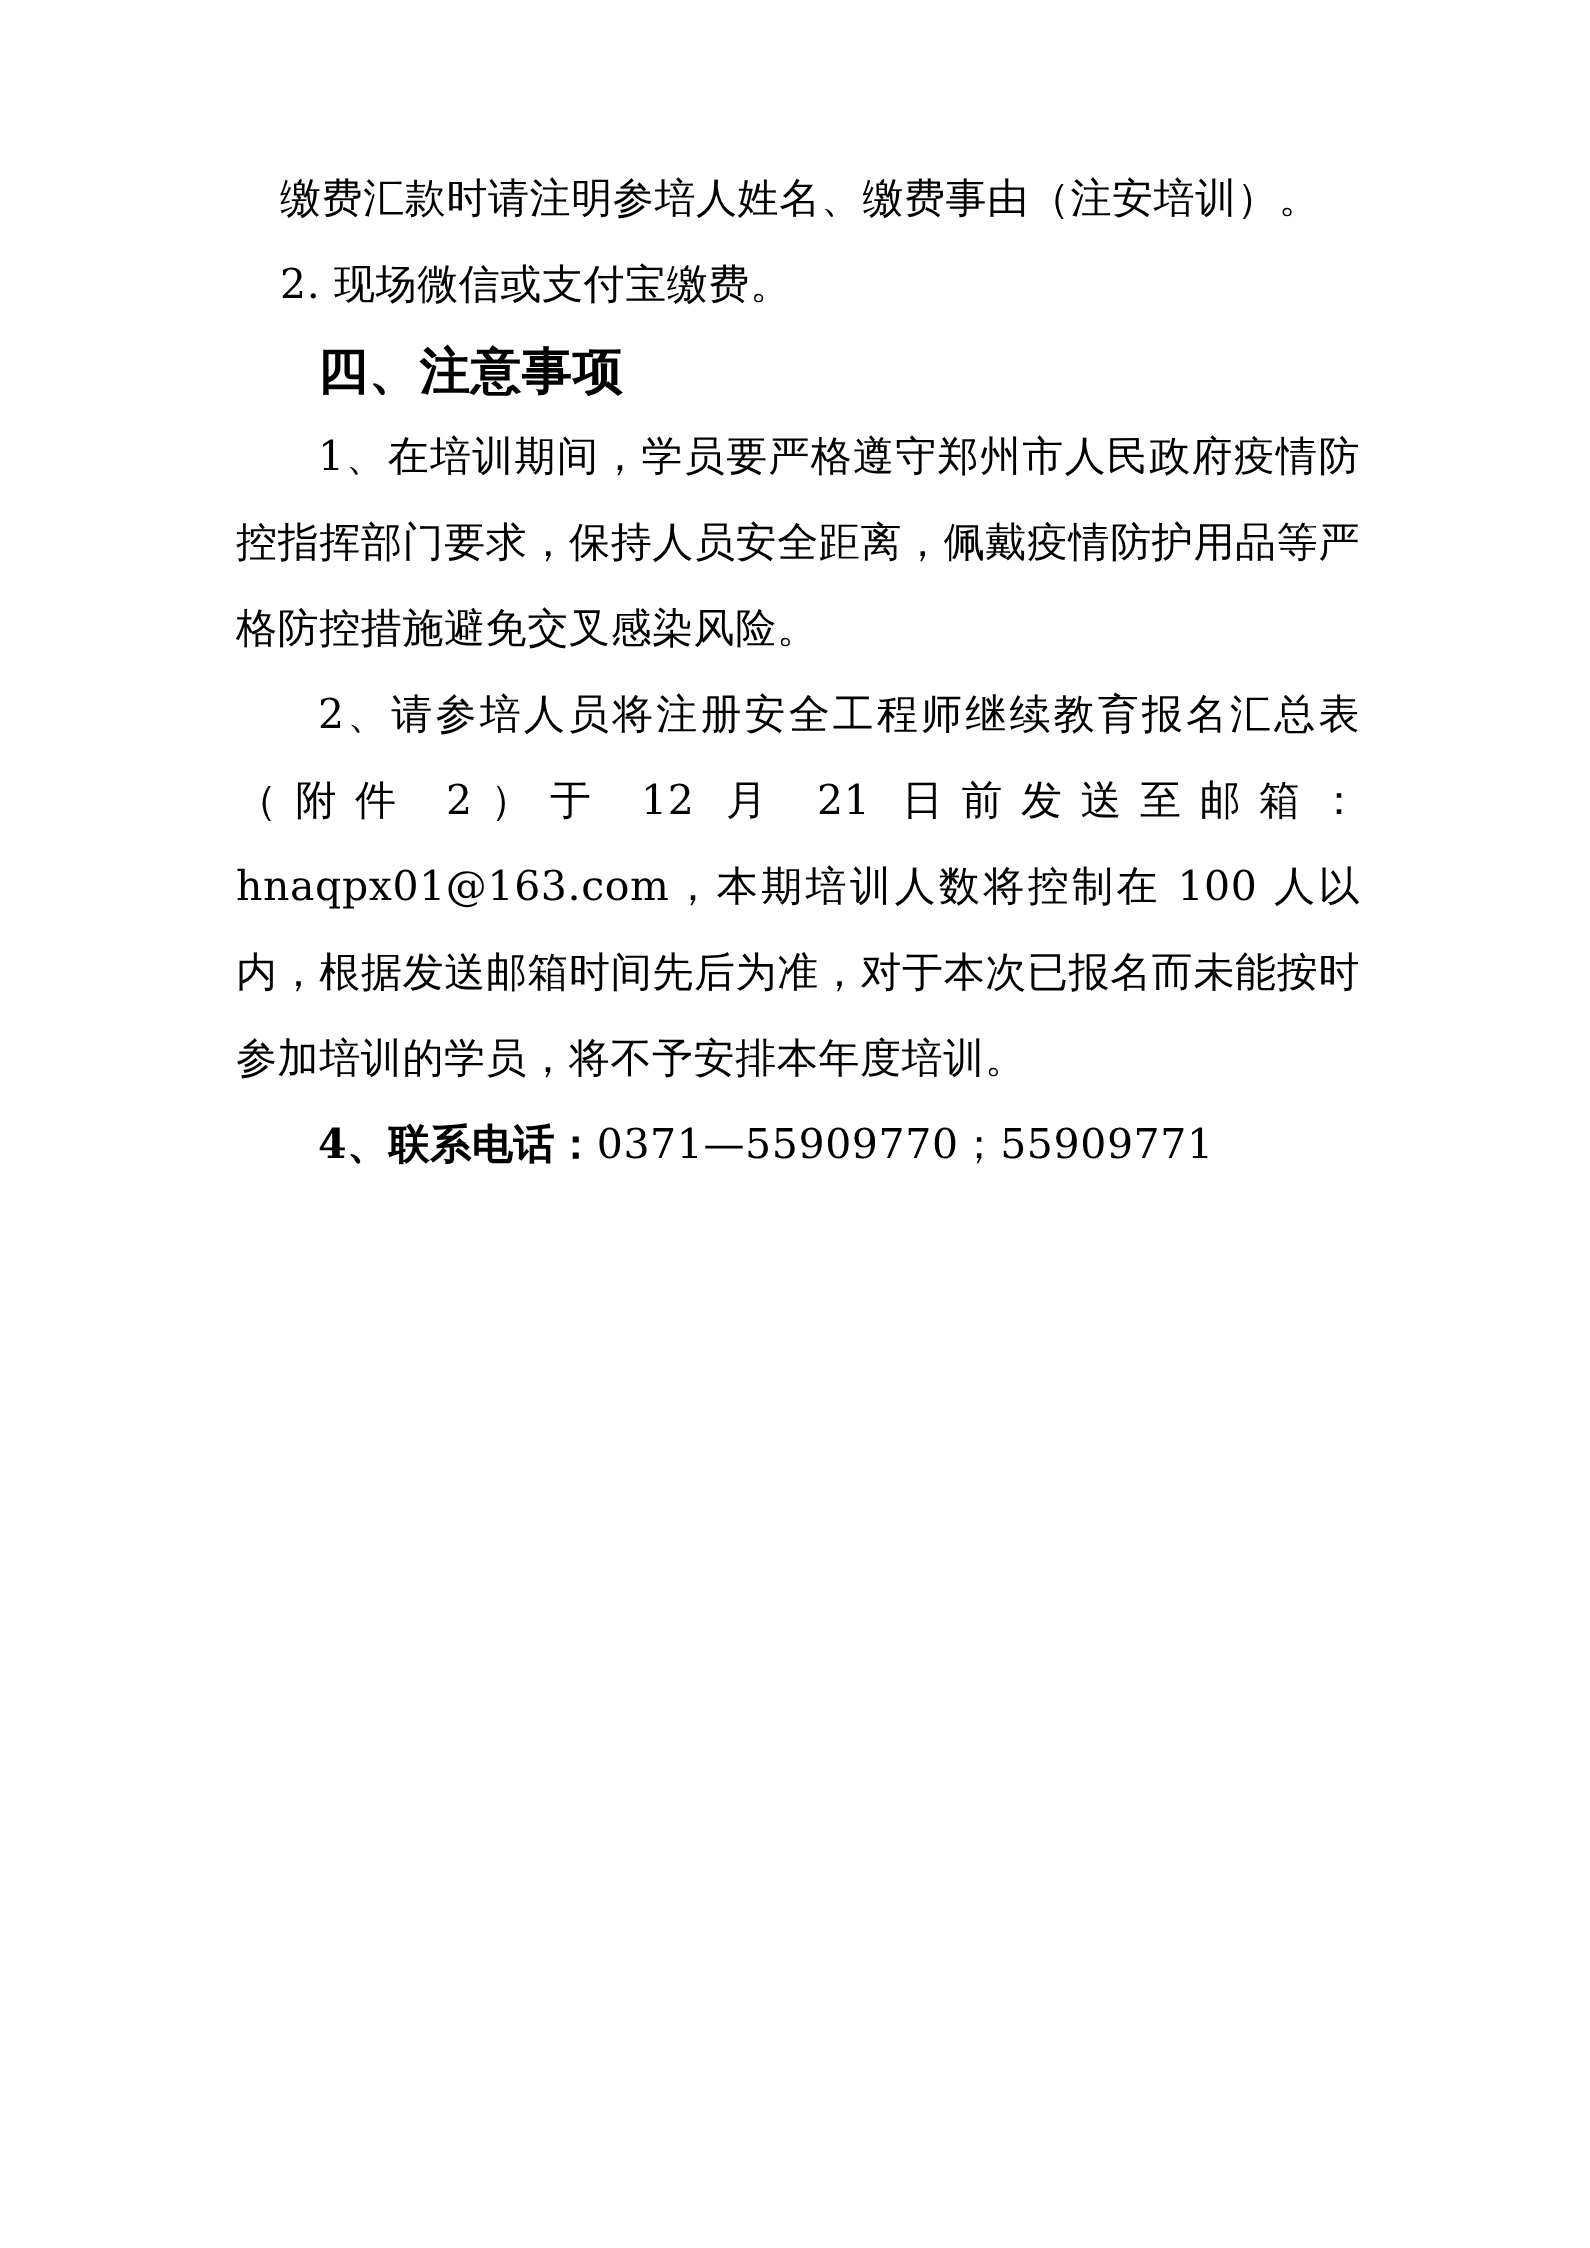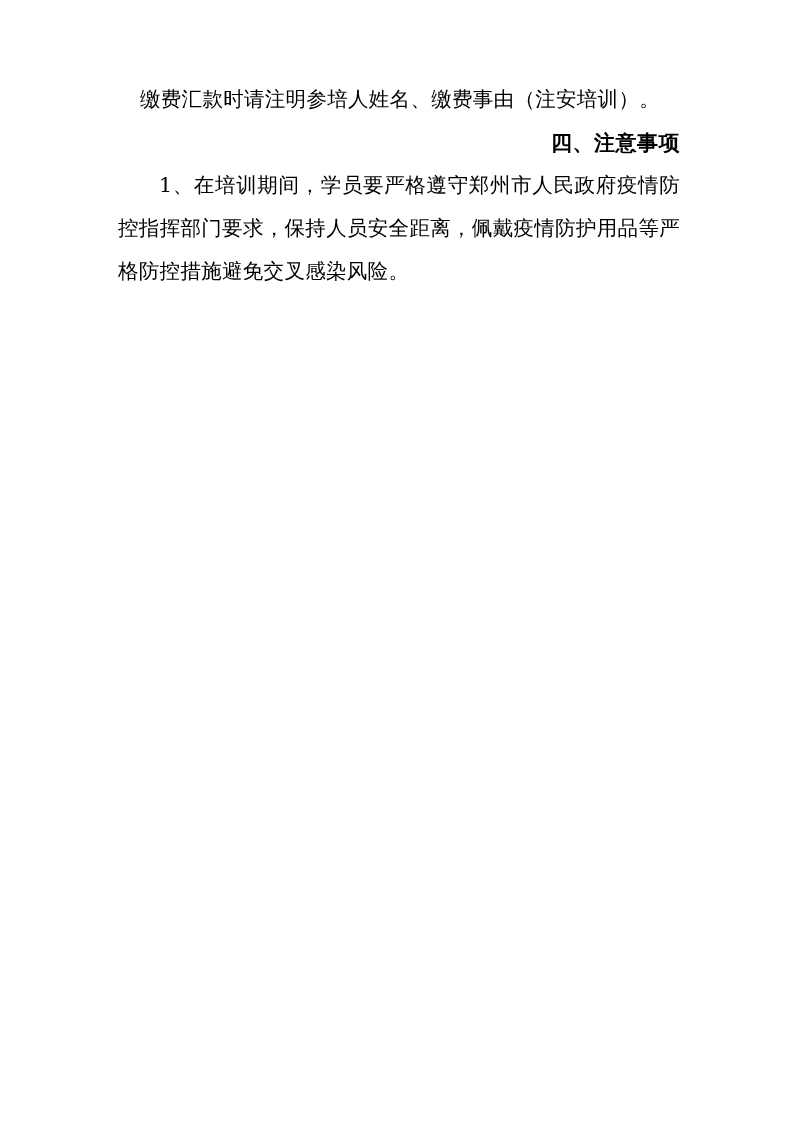--- a/index.html
+++ b/index.html
@@ -35,27 +35,26 @@
     letter-spacing: 0.3px;
     margin: 0;
   }
   .indent1 {
     text-indent: 41px;
   }
   .indent-small {
     text-indent: 22px;
   }
   .heading {
-    font-size: 21px;
+    font-size: 25px;
     line-height: 43px;
     font-weight: bold;
     text-indent: 41px;
     margin: 0;
     letter-spacing: 0.5px;
-    text-align: right;
   }
   .phone-line {
     font-size: 20.5px;
     line-height: 43px;
     margin: 0;
     text-indent: 41px;
     letter-spacing: 0.3px;
   }
   .phone-line b {
     font-weight: bold;
@@ -71,20 +70,23 @@
     font-family: "DejaVu Serif", "Liberation Serif", serif;
   }
 </style>
 </head>
 <body>
 
 <div id="page">
   <div id="content">
 
     <p class="para indent-small">缴费汇款时请注明参培人姓名、缴费事由（注安培训）。</p>
+    <p class="para indent-small">2. 现场微信或支付宝缴费。</p>
 
     <h2 class="heading">四、注意事项</h2>
 
     <p class="para indent1">1、在培训期间，学员要严格遵守郑州市人民政府疫情防控指挥部门要求，保持人员安全距离，佩戴疫情防护用品等严格防控措施避免交叉感染风险。</p>
+    <p class="para indent1">2、请参培人员将注册安全工程师继续教育报名汇总表（附件 2）于 12 月 21 日前发送至邮箱：hnaqpx01@163.com，本期培训人数将控制在 100 人以内，根据发送邮箱时间先后为准，对于本次已报名而未能按时参加培训的学员，将不予安排本年度培训。</p>
 
+    <p class="phone-line"><b>4、联系电话：</b><span class="lat">0371—55909770；55909771</span></p>
 
   </div>
 </div>
 
 </body></html>

